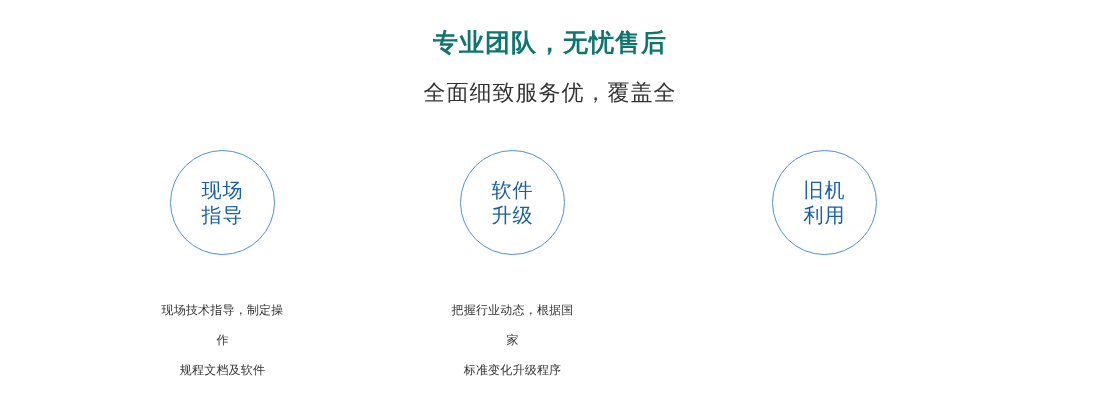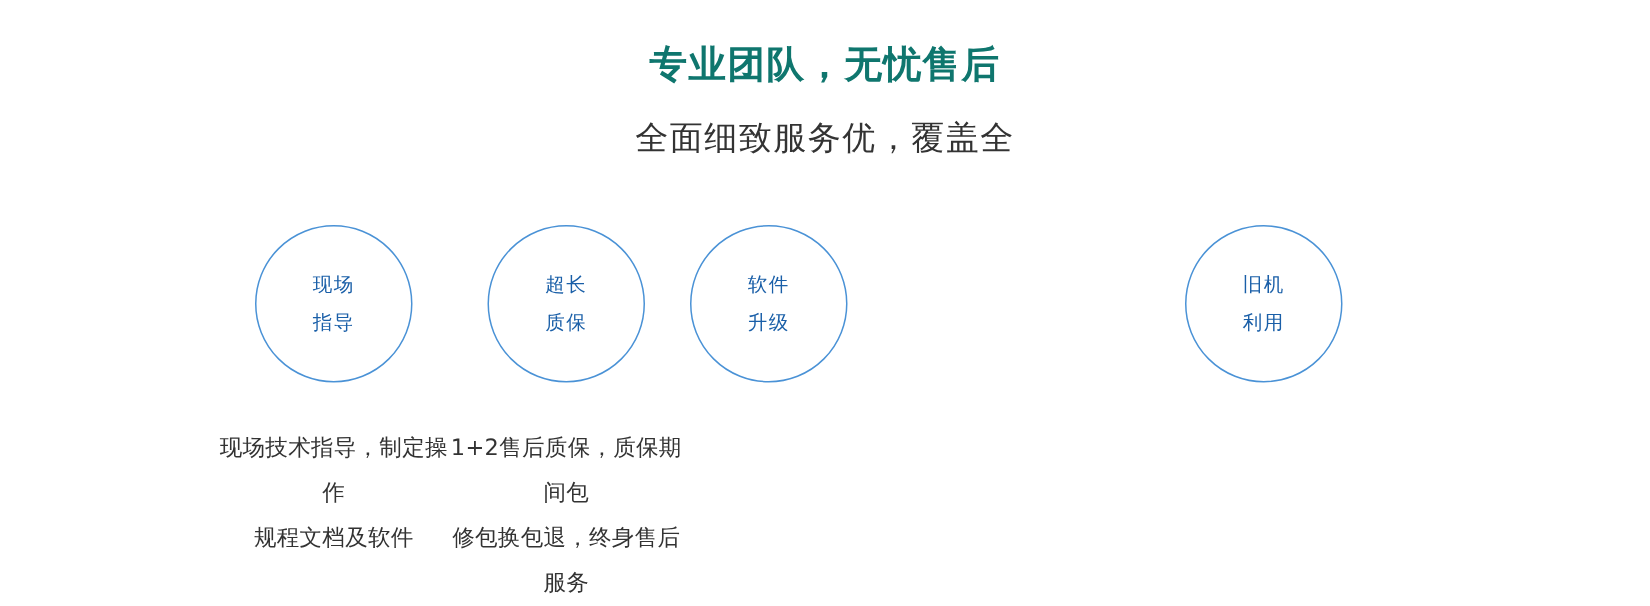--- a/index.html
+++ b/index.html
@@ -78,32 +78,32 @@
     border: 1px solid #4a92d6;
     border-radius: 50%;
     box-sizing: border-box;
     background: #ffffff;
     display: flex;
     align-items: center;
     justify-content: center;
   }
 
   .circle-label {
-    font-size: 13px;
+    font-size: 20px;
     line-height: 25px;
     letter-spacing: 1px;
     color: #1a5fa8;
     white-space: pre-line;
     text-align: center;
   }
 
   .caption {
-    margin: 0;
+    margin: 12px;
     padding-top: 28px;
-    font-size: 15px;
+    font-size: 12px;
     line-height: 30px;
     color: #333333;
     white-space: pre-line;
     text-align: center;
     letter-spacing: 0.2px;
   }
 </style>
 </head>
 <body>
 
@@ -116,35 +116,29 @@
 
   <div class="features">
       <div class="feature" style="left: 222px;">
         <div class="circle">
           <span class="circle-label">现场
 指导</span>
         </div>
         <p class="caption">现场技术指导，制定操作
 规程文档及软件</p>
       </div>
-      <div class="feature" style="left: 377px;">
-        <div class="circle">
-          <span class="circle-label">超长
-质保</span>
-        </div>
-        <p class="caption">1+2售后质保，质保期间包
-修包换包退，终身售后服务</p>
-      </div>
       <div class="feature" style="left: 512px;">
         <div class="circle">
           <span class="circle-label">软件
 升级</span>
         </div>
+        <p class="caption">把握行业动态，根据国家
+标准变化升级程序</p>
       </div>
-      <div class="feature" style="left: 842px;">
+      <div class="feature" style="left: 824px;">
         <div class="circle">
           <span class="circle-label">旧机
 利用</span>
         </div>
       </div>
     </div>
 
 </div>
 
 </body></html>

